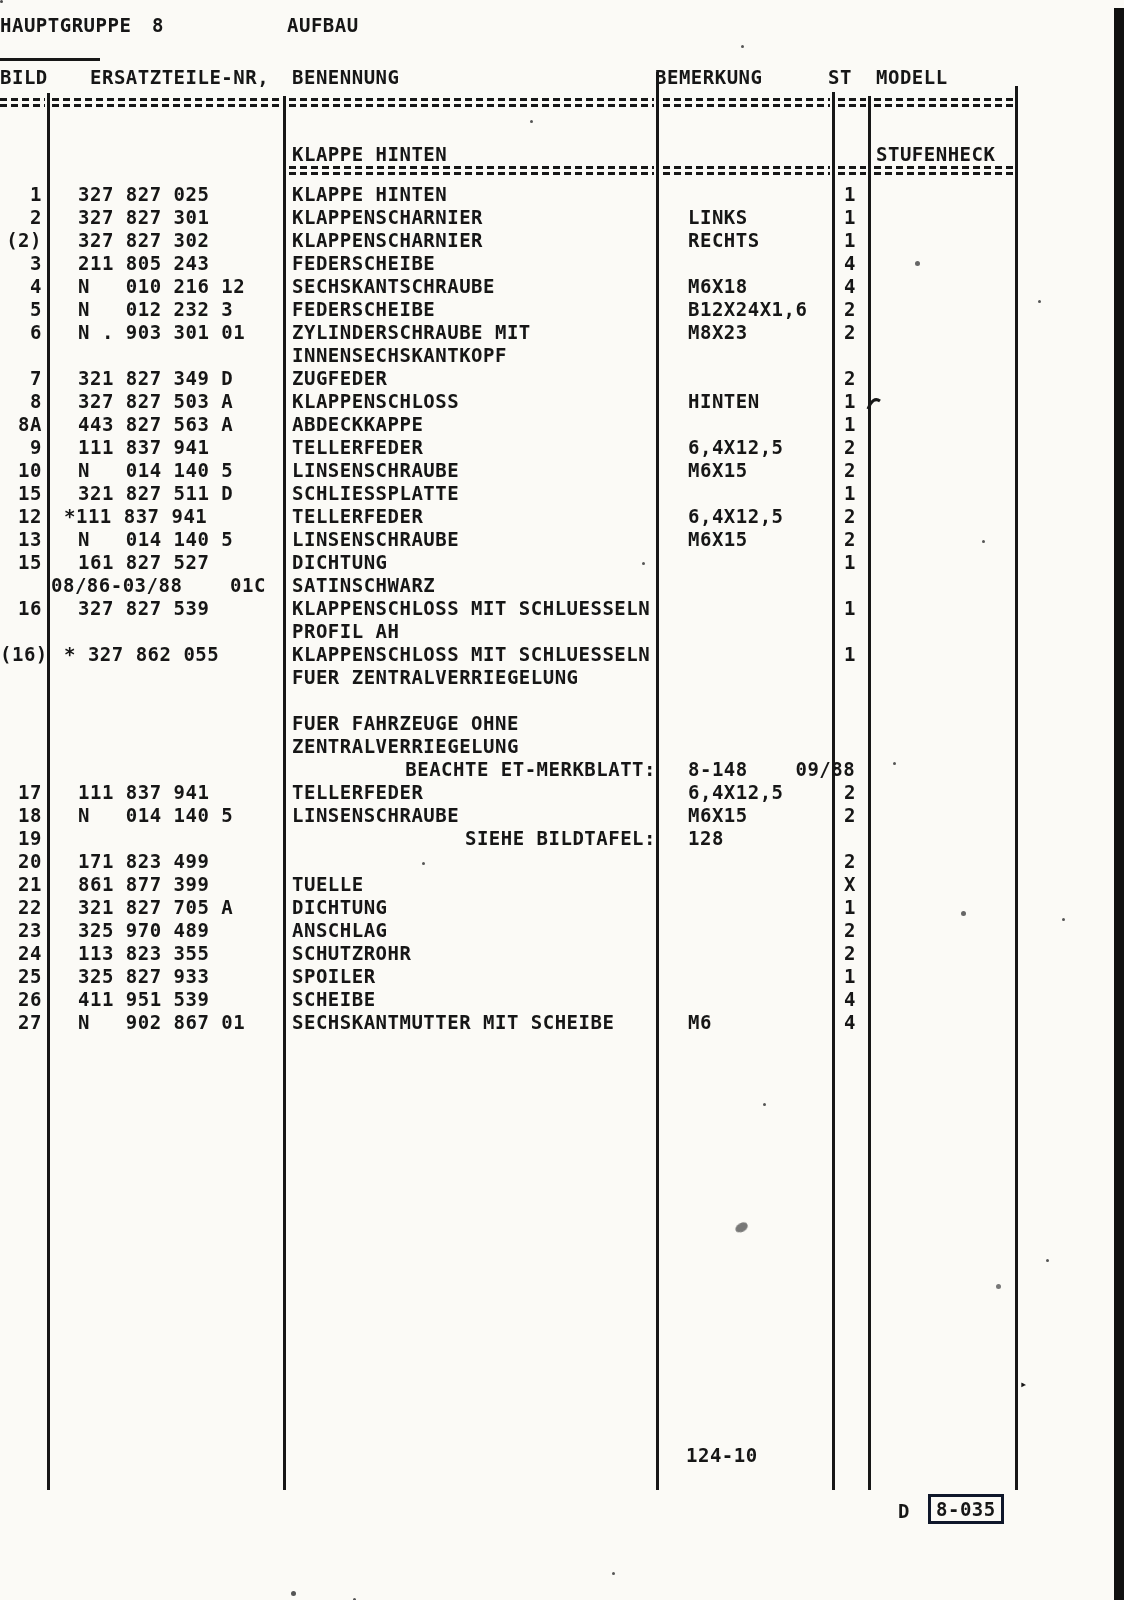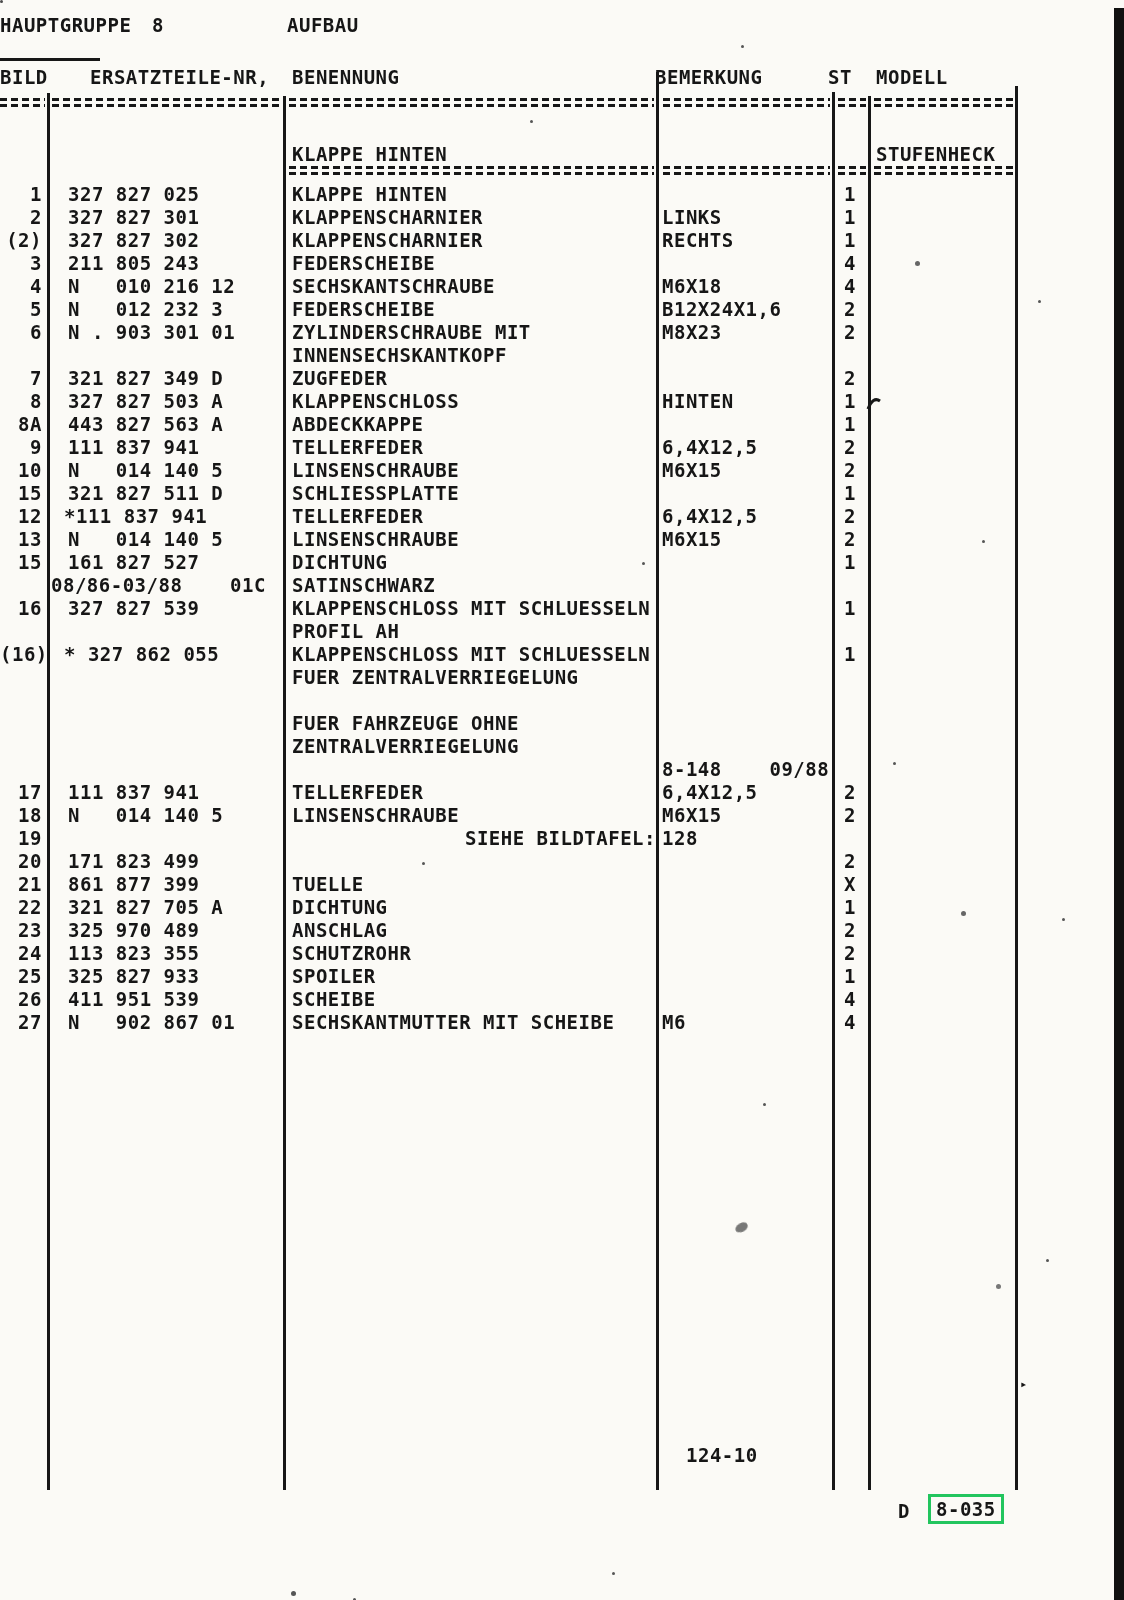--- a/index.html
+++ b/index.html
@@ -18,30 +18,30 @@
       repeating-linear-gradient(90deg,#171717 0 7px,rgba(0,0,0,0) 7px 11px);
     background-size:100% 3px,100% 3px;
     background-position:0 0,0 6px;
     background-repeat:no-repeat,no-repeat;
   }
   .hline{position:absolute;height:3px;background:#171717;}
   .rows{position:absolute;left:0;top:183px;width:1124px;}
   .row{position:relative;min-height:23px;line-height:23px;}
   .cell{position:absolute;top:0;line-height:23px;white-space:pre;}
   .bild{left:0;width:42px;text-align:right;}
-  .nr{left:68px;}
+  .nr{left:78px;}
   .nr.star{left:64px;}
   .nr.note{left:51px;text-align:center;}
   .ben{margin-left:292px;margin-right:468px;min-height:23px;line-height:23px;white-space:pre-line;}
   .ben.alignr{text-align:right;}
-  .bem{left:662px;}
+  .bem{left:688px;}
   .st{left:830px;width:40px;text-align:center;}
   .colhead{position:absolute;top:66px;white-space:pre;text-align:right;}
   .sectitle{position:absolute;top:143px;white-space:pre;}
-  .footer-box{position:absolute;border:3px solid #22c55e;padding:0 5px;line-height:24px;}
+  .footer-box{position:absolute;border:3px solid #0f172a;padding:0 5px;line-height:24px;}
   .edgebar{position:absolute;background:#111;}
   .noise{position:absolute;width:3px;height:3px;background:#4a4a4a;border-radius:50%;
     box-shadow:530px 120px 0 #555,741px 45px 0 #555,916px 262px 0 1px #666,1038px 300px 0 #555,
     642px 562px 0 #555,982px 540px 0 #555,893px 762px 0 #555,422px 862px 0 #555,
     962px 912px 0 1px #666,1062px 918px 0 #555,763px 1103px 0 #555,1046px 1259px 0 #555,
     997px 1285px 0 1px #777,292px 1592px 0 1px #555,612px 1572px 0 #555,353px 1598px 0 #555;}
   .smudge{position:absolute;left:735px;top:1223px;width:13px;height:9px;background:#4d4d4d;
     border-radius:60% 40% 55% 45%;opacity:.75;transform:rotate(-20deg);filter:blur(.4px);}
   .hookmark{position:absolute;left:866px;top:394px;}
   .trimark{position:absolute;left:1020px;top:1378px;font-size:12px;line-height:12px;}
@@ -215,20 +215,21 @@
         <div class="cell st">1</div>
       </div>
       <div class="row">
         <div class="ben"></div>
       </div>
       <div class="row">
         <div class="ben">FUER FAHRZEUGE OHNE
 ZENTRALVERRIEGELUNG</div>
       </div>
       <div class="row">
+        <div class="ben alignr">BEACHTE ET-MERKBLATT:</div>
         <div class="cell bem">8-148    09/88</div>
       </div>
       <div class="row">
         <div class="cell bild">17</div>
         <div class="cell nr">111 837 941</div>
         <div class="ben">TELLERFEDER</div>
         <div class="cell bem">6,4X12,5</div>
         <div class="cell st">2</div>
       </div>
       <div class="row">

